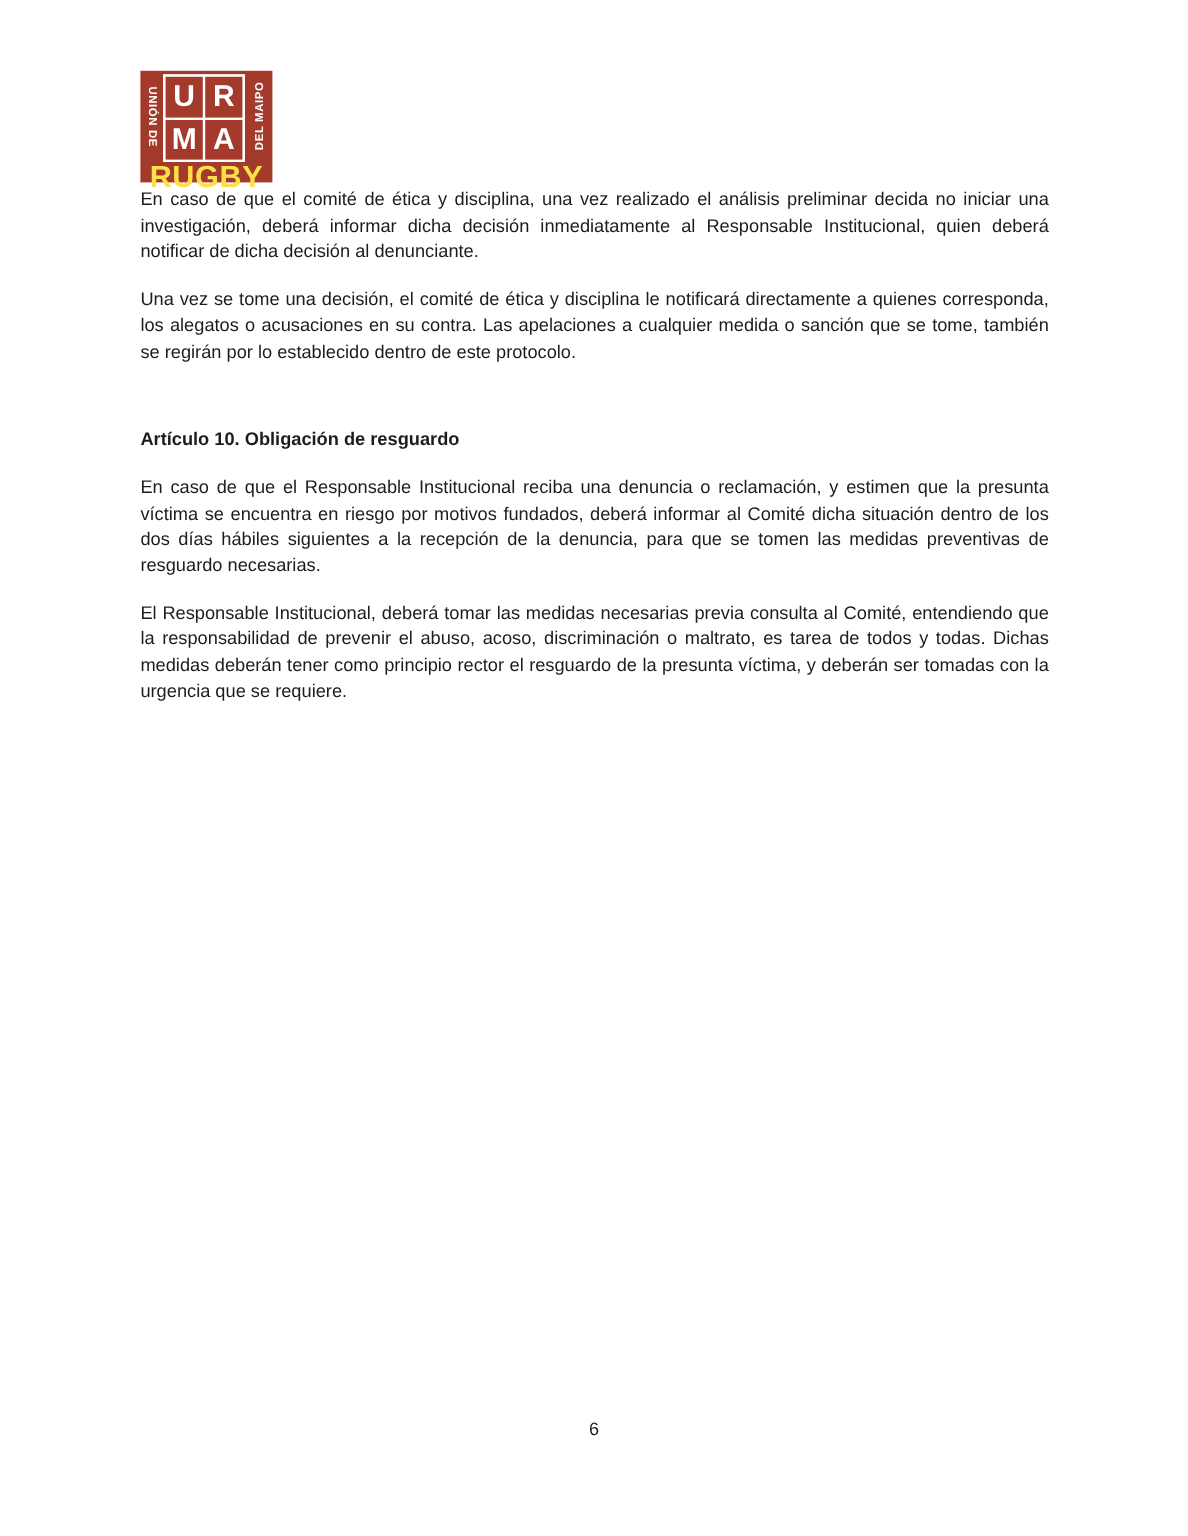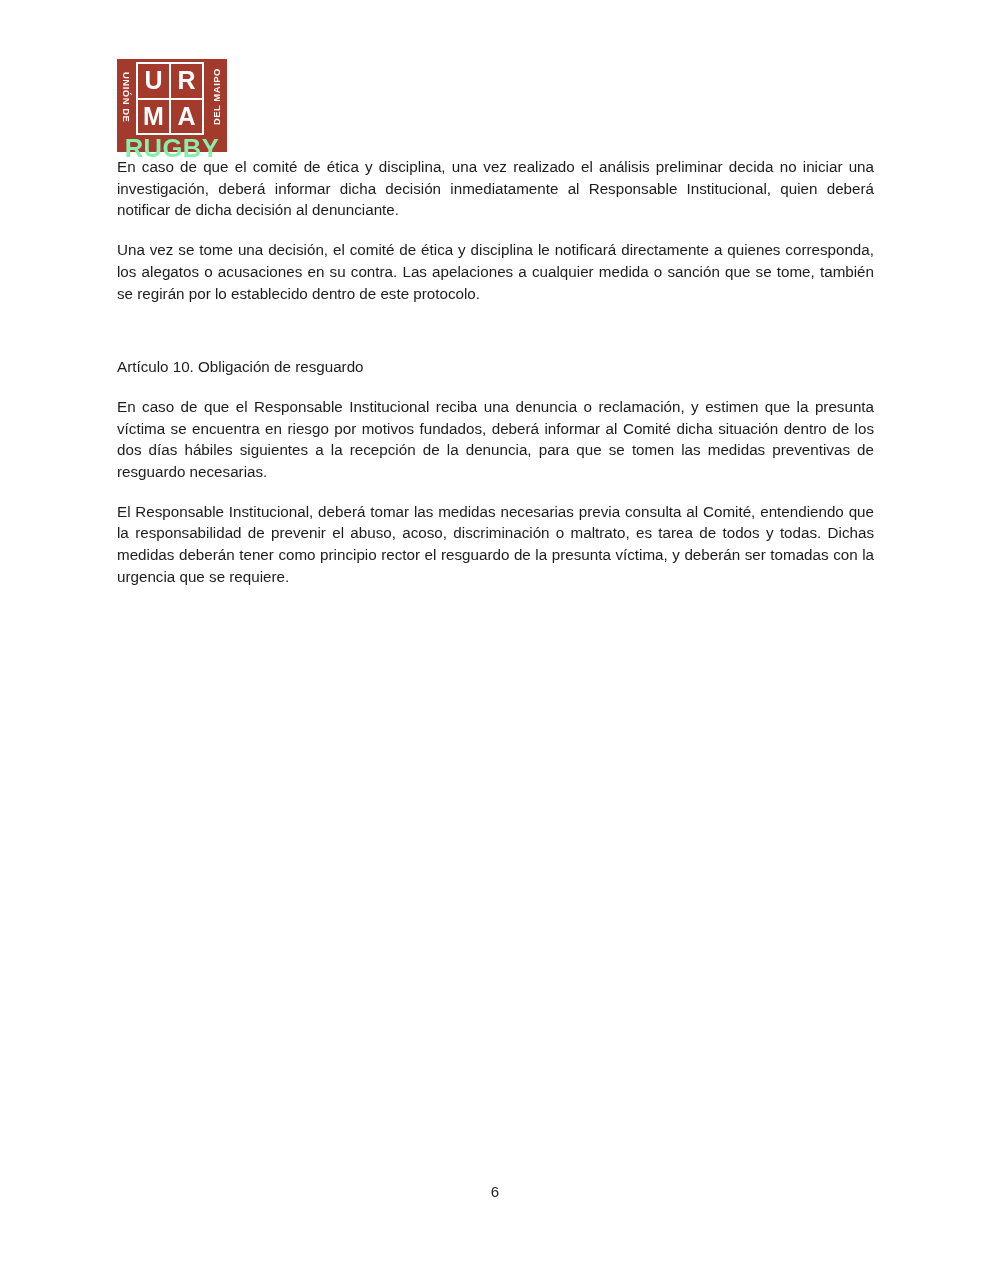--- a/index.html
+++ b/index.html
@@ -65,42 +65,42 @@
     color: #ffffff;
     font-weight: bold;
     font-size: 25px;
     line-height: 1;
     display: flex;
     align-items: center;
     justify-content: center;
   }
   .logo-wordmark {
     height: 17px;
-    color: #86efac;
+    color: #fde047;
     font-weight: bold;
     font-size: 25.5px;
     line-height: 26px;
     text-align: center;
     letter-spacing: 0.5px;
     font-stretch: condensed;
   }
 
   
   .content {
     position: absolute;
     left: 117px;
     top: 156px;
     width: 757px;
     font-size: 15.2px;
     line-height: 21.7px;
     text-align: justify;
   }
   .content p { margin-bottom: 18px; }
   .content .heading {
-    font-weight: normal;
+    font-weight: bold;
     margin-top: 52px;
     margin-bottom: 18px;
     text-align: left;
   }
 
   
   .page-number {
     position: absolute;
     left: 0;
     top: 1181px;

